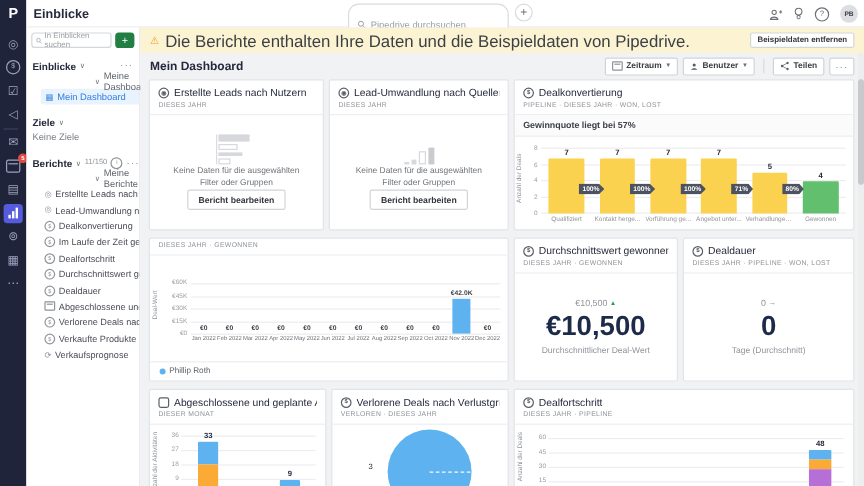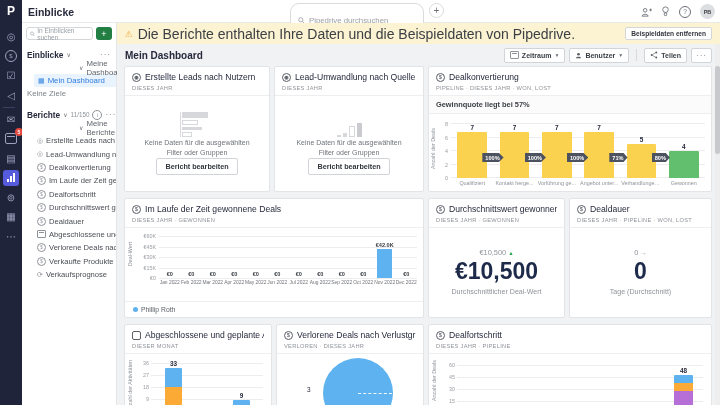--- a/index.html
+++ b/index.html
@@ -228,20 +228,24 @@
     </div>
     <div class="tree-group">
       <span class="caret">∨</span>
       <span>Meine Dashboards</span>
     </div>
     <div class="tree-sel">
       <span class="grid-ic">▦</span>
       <span>Mein Dashboard</span>
     </div>
 
+    <div class="sect">
+      <span>Ziele</span>
+      <span class="caret">∨</span>
+    </div>
     <div class="muted-line">Keine Ziele</div>
 
     <div class="sect">
       <span>Berichte</span>
       <span class="caret">∨</span>
       <span class="right">
         <span class="cnt">11/150</span>
         <span class="info-circ">i</span>
         <span class="dots">···</span>
       </span>
@@ -447,24 +451,20 @@
             <div class="fbadge" style="bottom: 16px; left: calc(16.6667% - 11px);">100%</div>
             <div class="fbadge" style="bottom: 16px; left: calc(33.3333% - 11px);">100%</div>
             <div class="fbadge" style="bottom: 16px; left: calc(50% - 11px);">100%</div>
             <div class="fbadge" style="bottom: 16px; left: calc(66.6667% - 11px);">71%</div>
             <div class="fbadge" style="bottom: 16px; left: calc(83.3333% - 11px);">80%</div>
           </div>
       </div>
     </div>
 
     <div class="card" style="left:7px;top:175px;width:300px;height:120px;">
-      <div class="chead">
-          <span class="cico">$</span>
-        <span class="ctitle">Im Laufe der Zeit gewonnene Deals</span>
-        </div>
       <div class="cfilters">Dieses Jahr · Gewonnen</div>
       <div style="position:absolute;left:0;right:0;top:27px;bottom:15px;">
         <span class="vlab" style="left:2px;top:16px;">Deal-Wert</span>
         <div class="lplot" id="months-plot">
             <div class="gridline" style="left: 0px; right: 0px; top: 0%;"></div>
             <div class="ytick" style="right: 100%; margin-right: 3px; top: calc(0% - 3px); width: 24px;">€60K</div>
             <div class="gridline" style="left: 0px; right: 0px; top: 25%;"></div>
             <div class="ytick" style="right: 100%; margin-right: 3px; top: calc(25% - 3px); width: 24px;">€45K</div>
             <div class="gridline" style="left: 0px; right: 0px; top: 50%;"></div>
             <div class="ytick" style="right: 100%; margin-right: 3px; top: calc(50% - 3px); width: 24px;">€30K</div>

